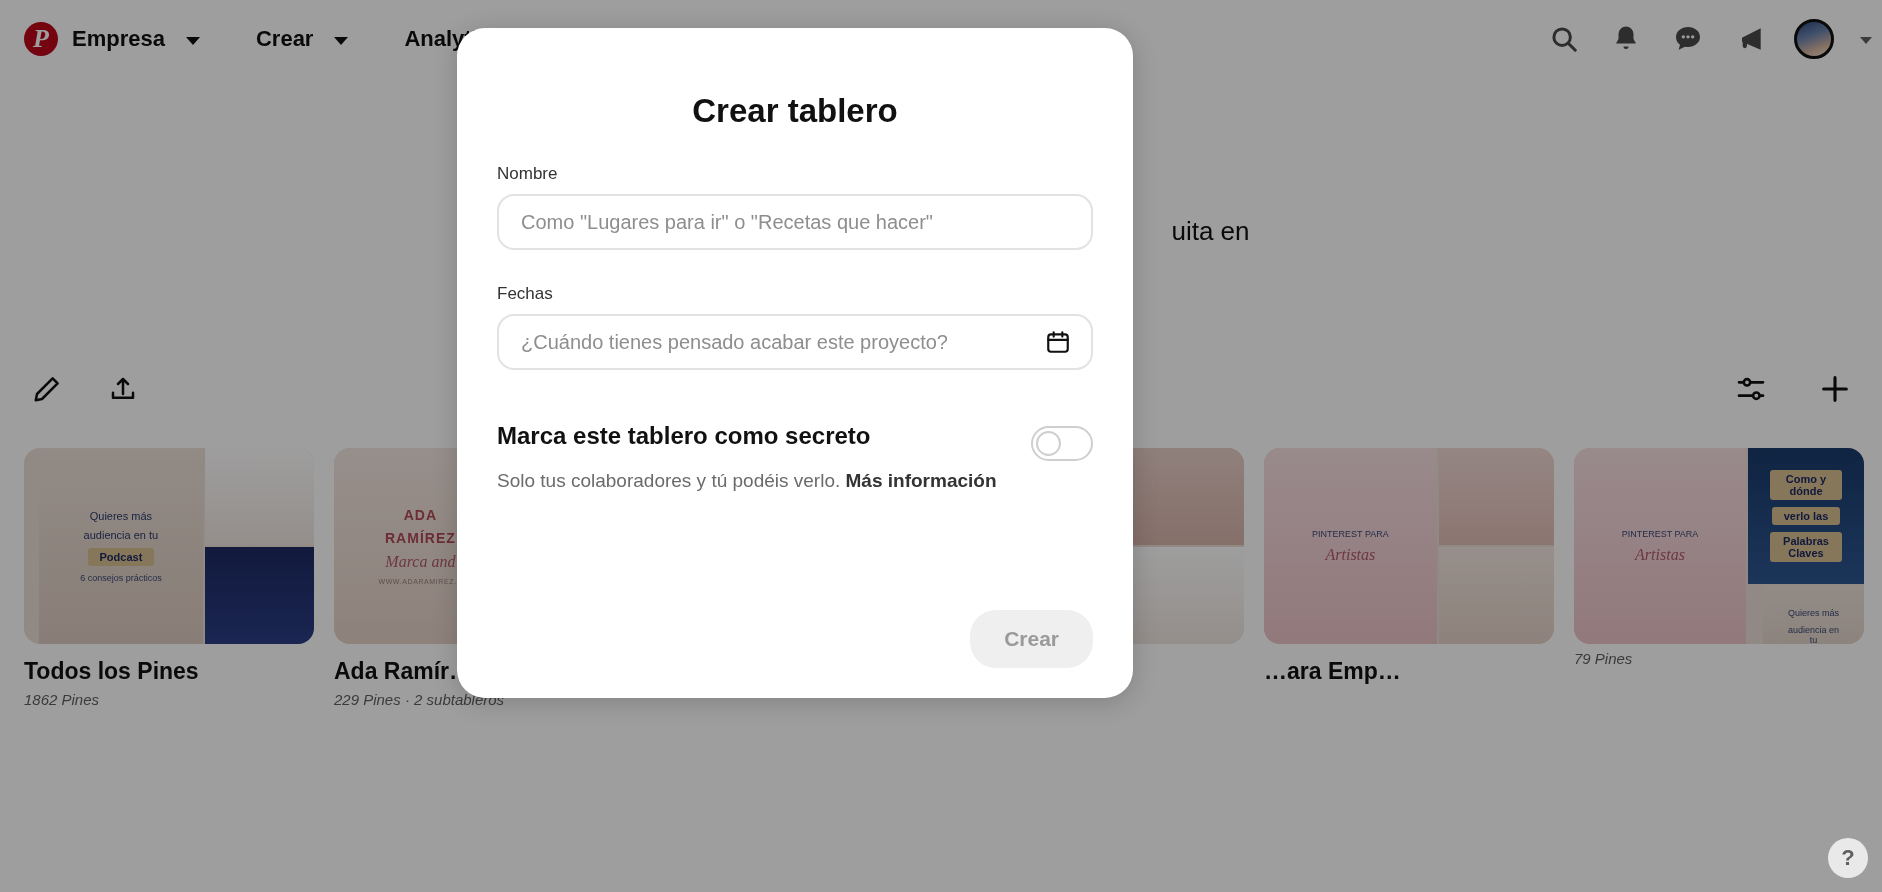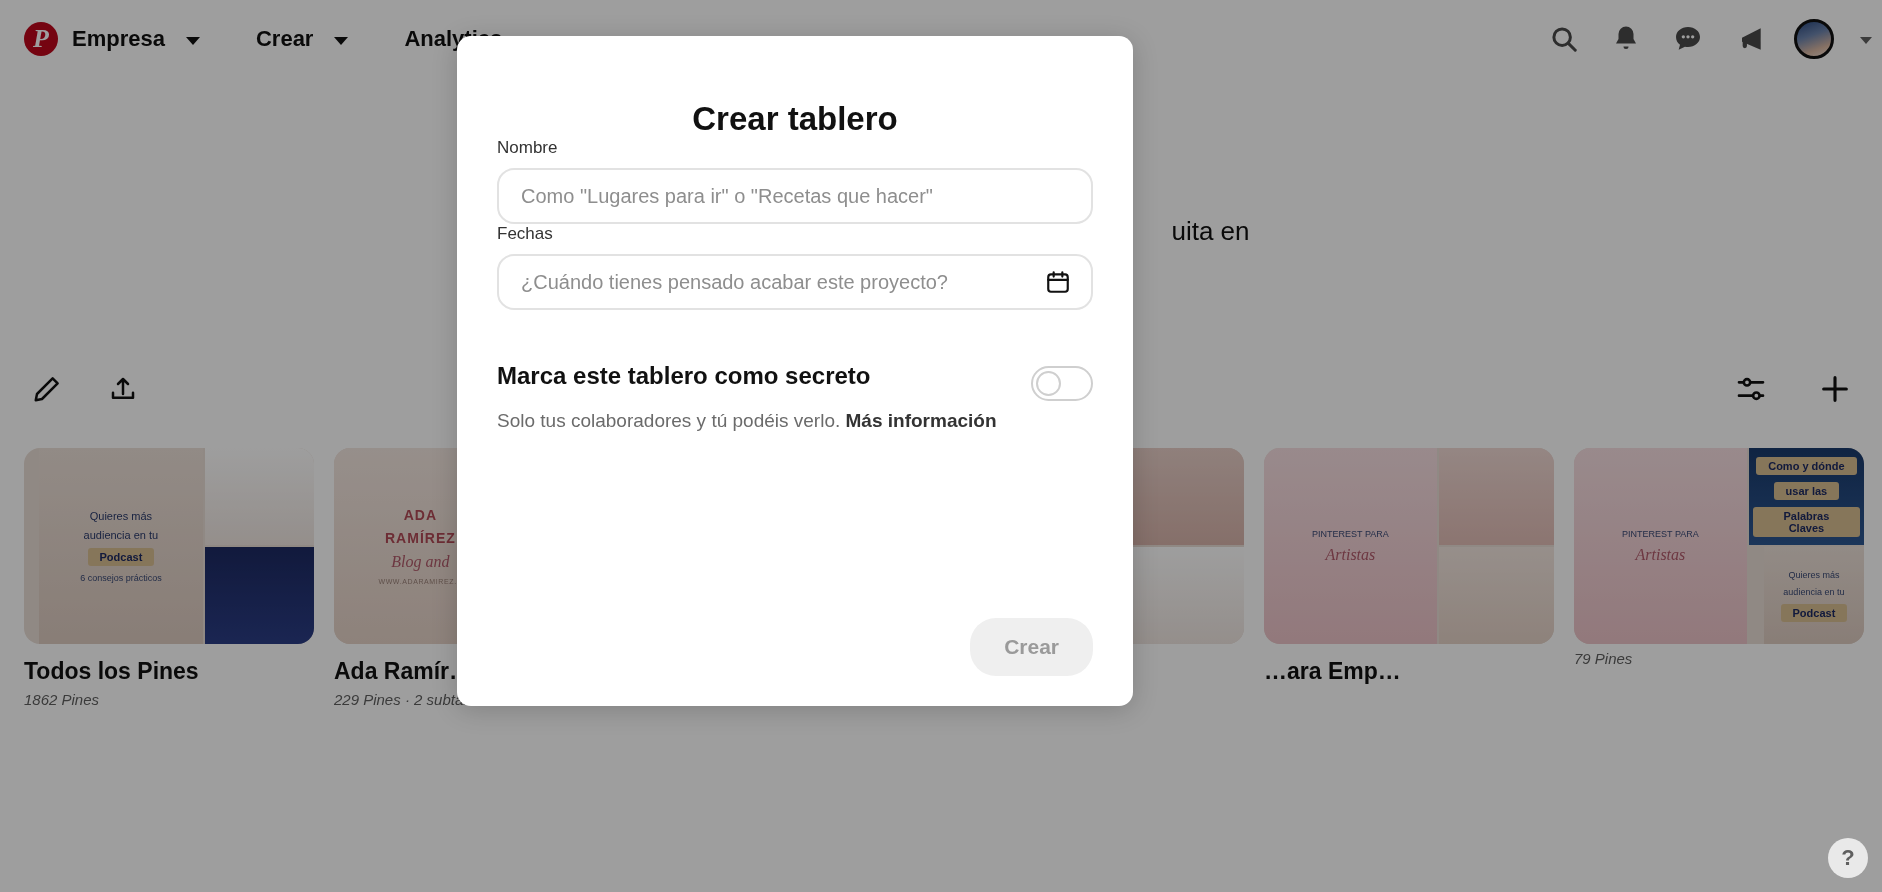--- a/index.html
+++ b/index.html
@@ -97,47 +97,47 @@
   .f5 { background: linear-gradient(180deg,#ffffff,#efe6e1); }
   .f6 { background: linear-gradient(180deg,#e8cfc8,#d8b4ab); }
   .f7 { background: linear-gradient(180deg,#f7efe9,#e9d9cd); }
   .f8 { background: linear-gradient(180deg,#d7c3b8,#c4a898); }
   .f9 { background: linear-gradient(180deg,#1a3a6b,#2d5791); }
   .f10 { background: linear-gradient(180deg,#f7dfe2,#ecc3c8); }
 
   .thumb-text {
     width: 100%; height: 100%; display: flex; flex-direction: column;
     align-items: center; justify-content: center; gap: 7px;
-    font-size: 11px; color: #2a3a6b; text-align: center; padding: 4px;
+    font-size: 11px; color: #2a3a6b; text-align: center; padding: 22px;
   }
   .chip {
     background: #d9bf92; color: #1d2a62; font-weight: 700;
     padding: 3px 12px; border-radius: 3px; font-size: 11px;
   }
   .thumb-text .sm { font-size: 9px; color: #3a4a75; }
   .script { font-family: "Liberation Serif", serif; font-style: italic; color: #b05a6a; font-size: 16px; }
   .ada-name { font-weight: 700; color: #b04a56; font-size: 14px; letter-spacing: 1px; }
   .wm { font-size: 7px; letter-spacing: .6px; color: #9a8278; }
 
   
   .scrim {
     position: absolute; inset: 0; background: rgba(0,0,0,0.38); z-index: 20;
   }
   .modal {
     position: absolute; z-index: 30;
-    left: 457px; top: 36px; width: 676px; height: 670px;
-    background: #fff; border-radius: 14px;
+    left: 457px; top: 28px; width: 676px; height: 670px;
+    background: #fff; border-radius: 28px;
     box-shadow: 0 4px 26px rgba(0,0,0,.18);
     padding: 42px 40px 0 40px;
   }
   .modal-title {
     text-align: center; font-size: 33px; font-weight: 700; color: #111;
     margin-top: 22px;
   }
-  .field { }
+  .field { margin-top: 34px; }
   .field-label { font-size: 17px; color: #333; margin-bottom: 10px; }
   .txt-input {
     width: 100%; height: 56px; border: 2px solid #e2e2e2; border-radius: 17px;
     padding: 0 22px; font-size: 20px; color: #111; outline: none;
     font-family: "Liberation Sans", sans-serif; background: #fff;
   }
   .txt-input::placeholder { color: #8e8e8e; }
   .date-wrap { position: relative; }
   .date-wrap .txt-input { padding-right: 60px; }
   .cal-icon {
@@ -250,21 +250,21 @@
         <div class="board-title">Todos los Pines</div>
         <div class="board-meta">1862 Pines</div>
       </div>
 
       <div class="board-card">
         <div class="board-thumb">
           <div class="thumb-main f2">
             <div class="thumb-text">
               <span class="ada-name">ADA</span>
               <span class="ada-name">RAMÍREZ</span>
-              <span class="script">Blog and</span>
+              <span class="script">Marca and</span>
               <span class="wm">WWW.ADARAMIREZ.C</span>
             </div>
           </div>
           <div class="thumb-side">
               <div class="f4"></div>
               <div class="f7"></div>
             </div>
         </div>
         <div class="board-title">Ada Ramír…</div>
         <div class="board-meta">229 Pines · 2 subtableros</div>
@@ -325,21 +325,21 @@
           <div class="thumb-main f10">
             <div class="thumb-text">
               <span class="sm">PINTEREST PARA</span>
               <span class="script">Artistas</span>
             </div>
           </div>
           <div class="thumb-side">
             <div class="f9">
               <div class="thumb-text">
                 <span class="chip">Como y dónde</span>
-                <span class="chip">usar las</span>
+                <span class="chip">verlo las</span>
                 <span class="chip">Palabras Claves</span>
               </div>
             </div>
             <div class="f1">
               <div class="thumb-text">
                 <span class="sm">Quieres más</span>
                 <span class="sm">audiencia en tu</span>
                 <span class="chip">Podcast</span>
               </div>
             </div>

